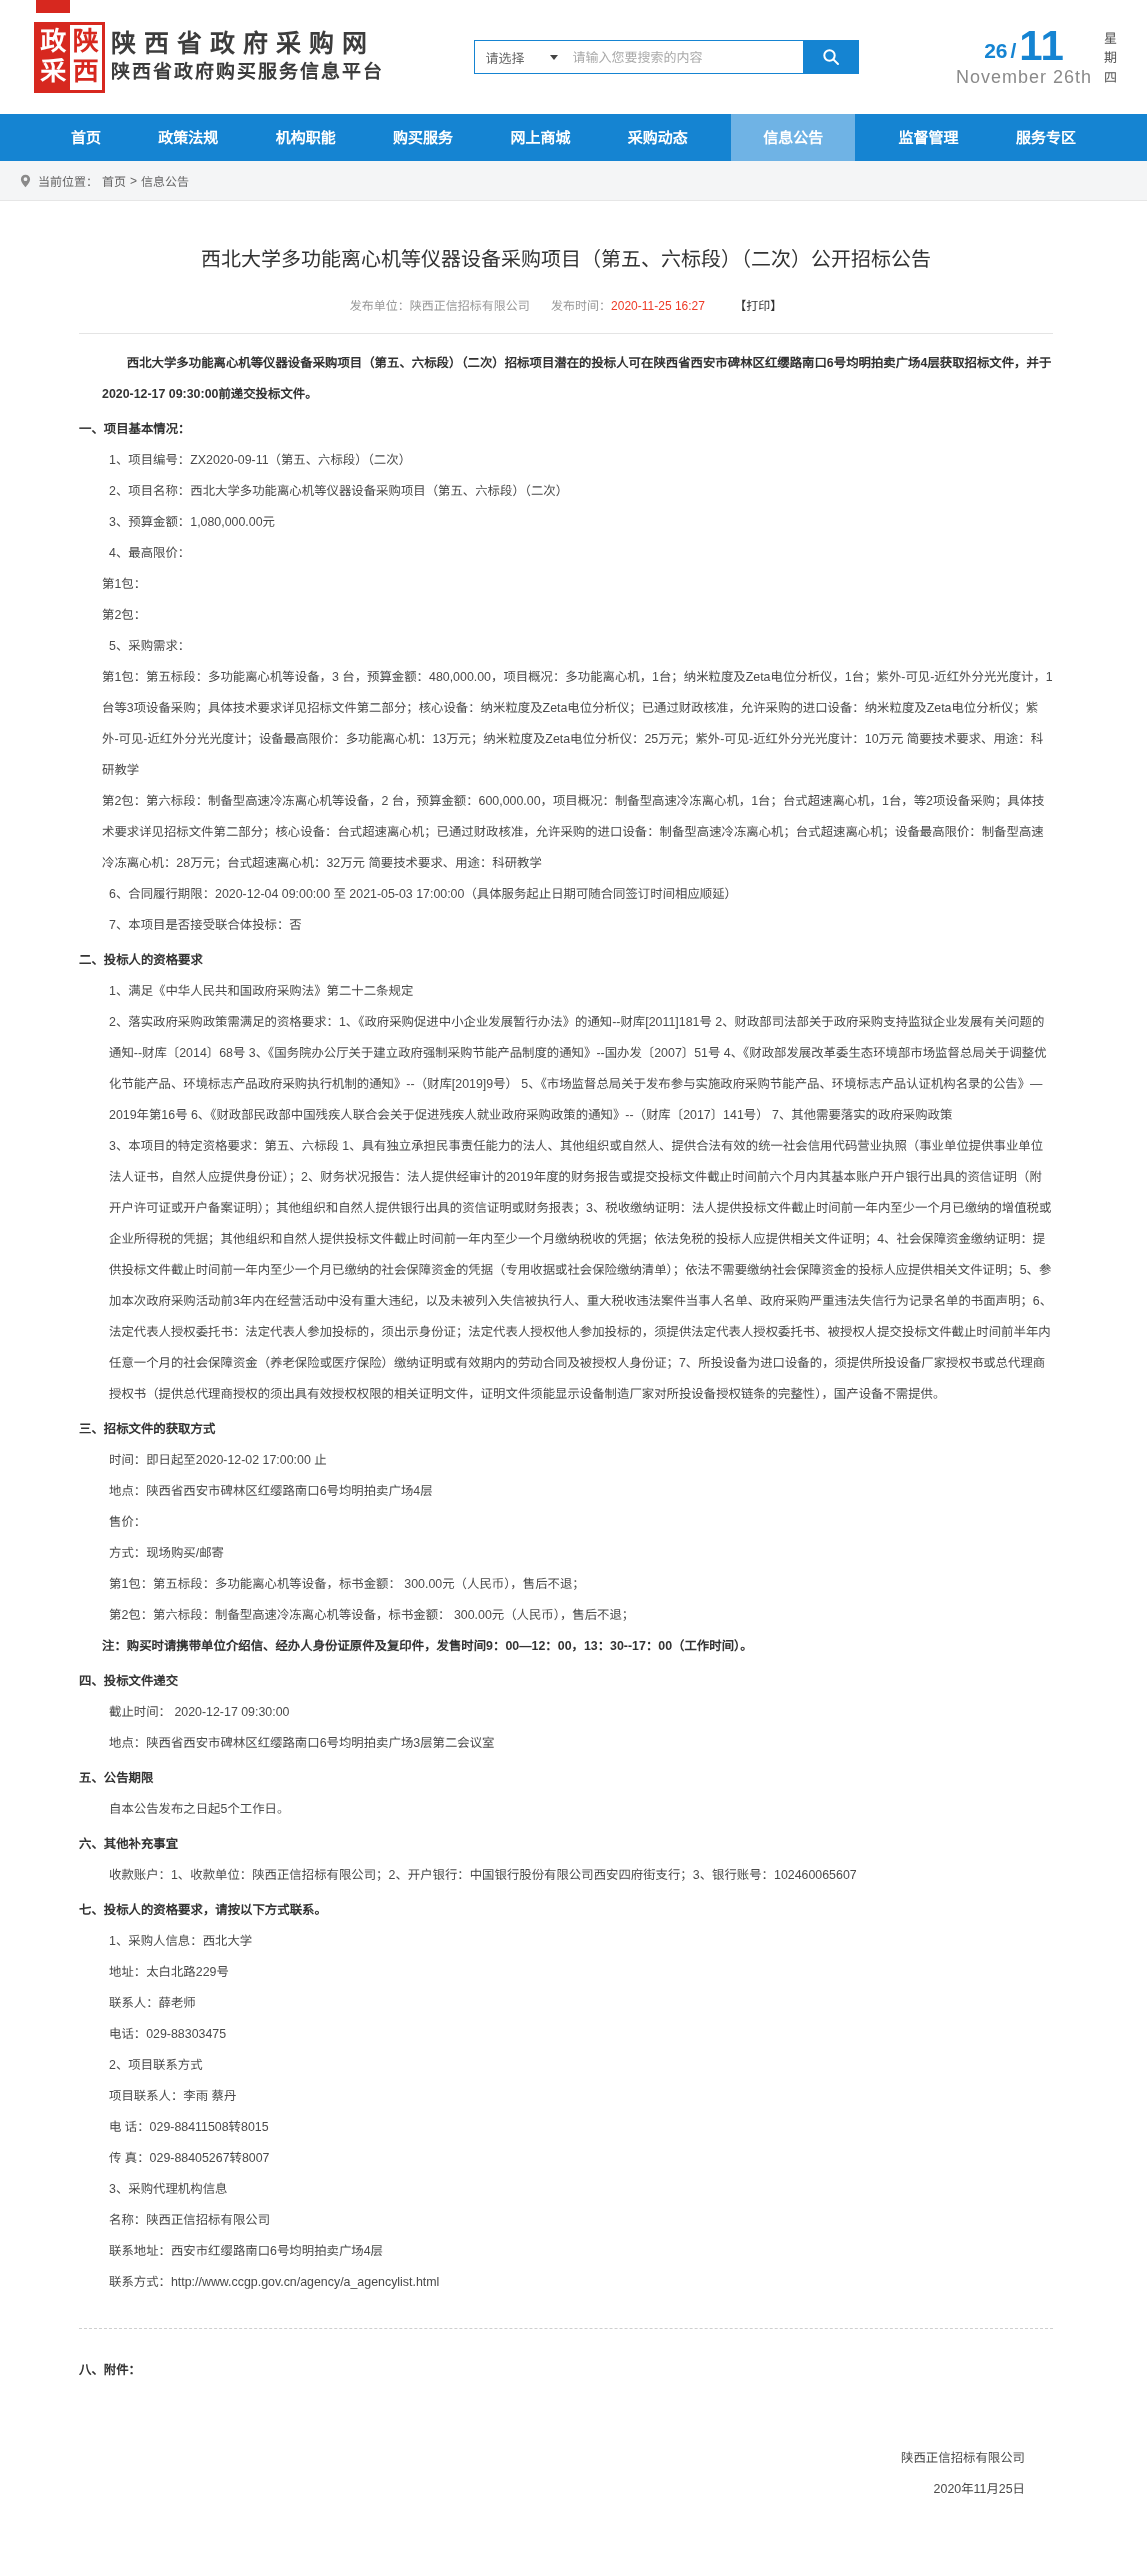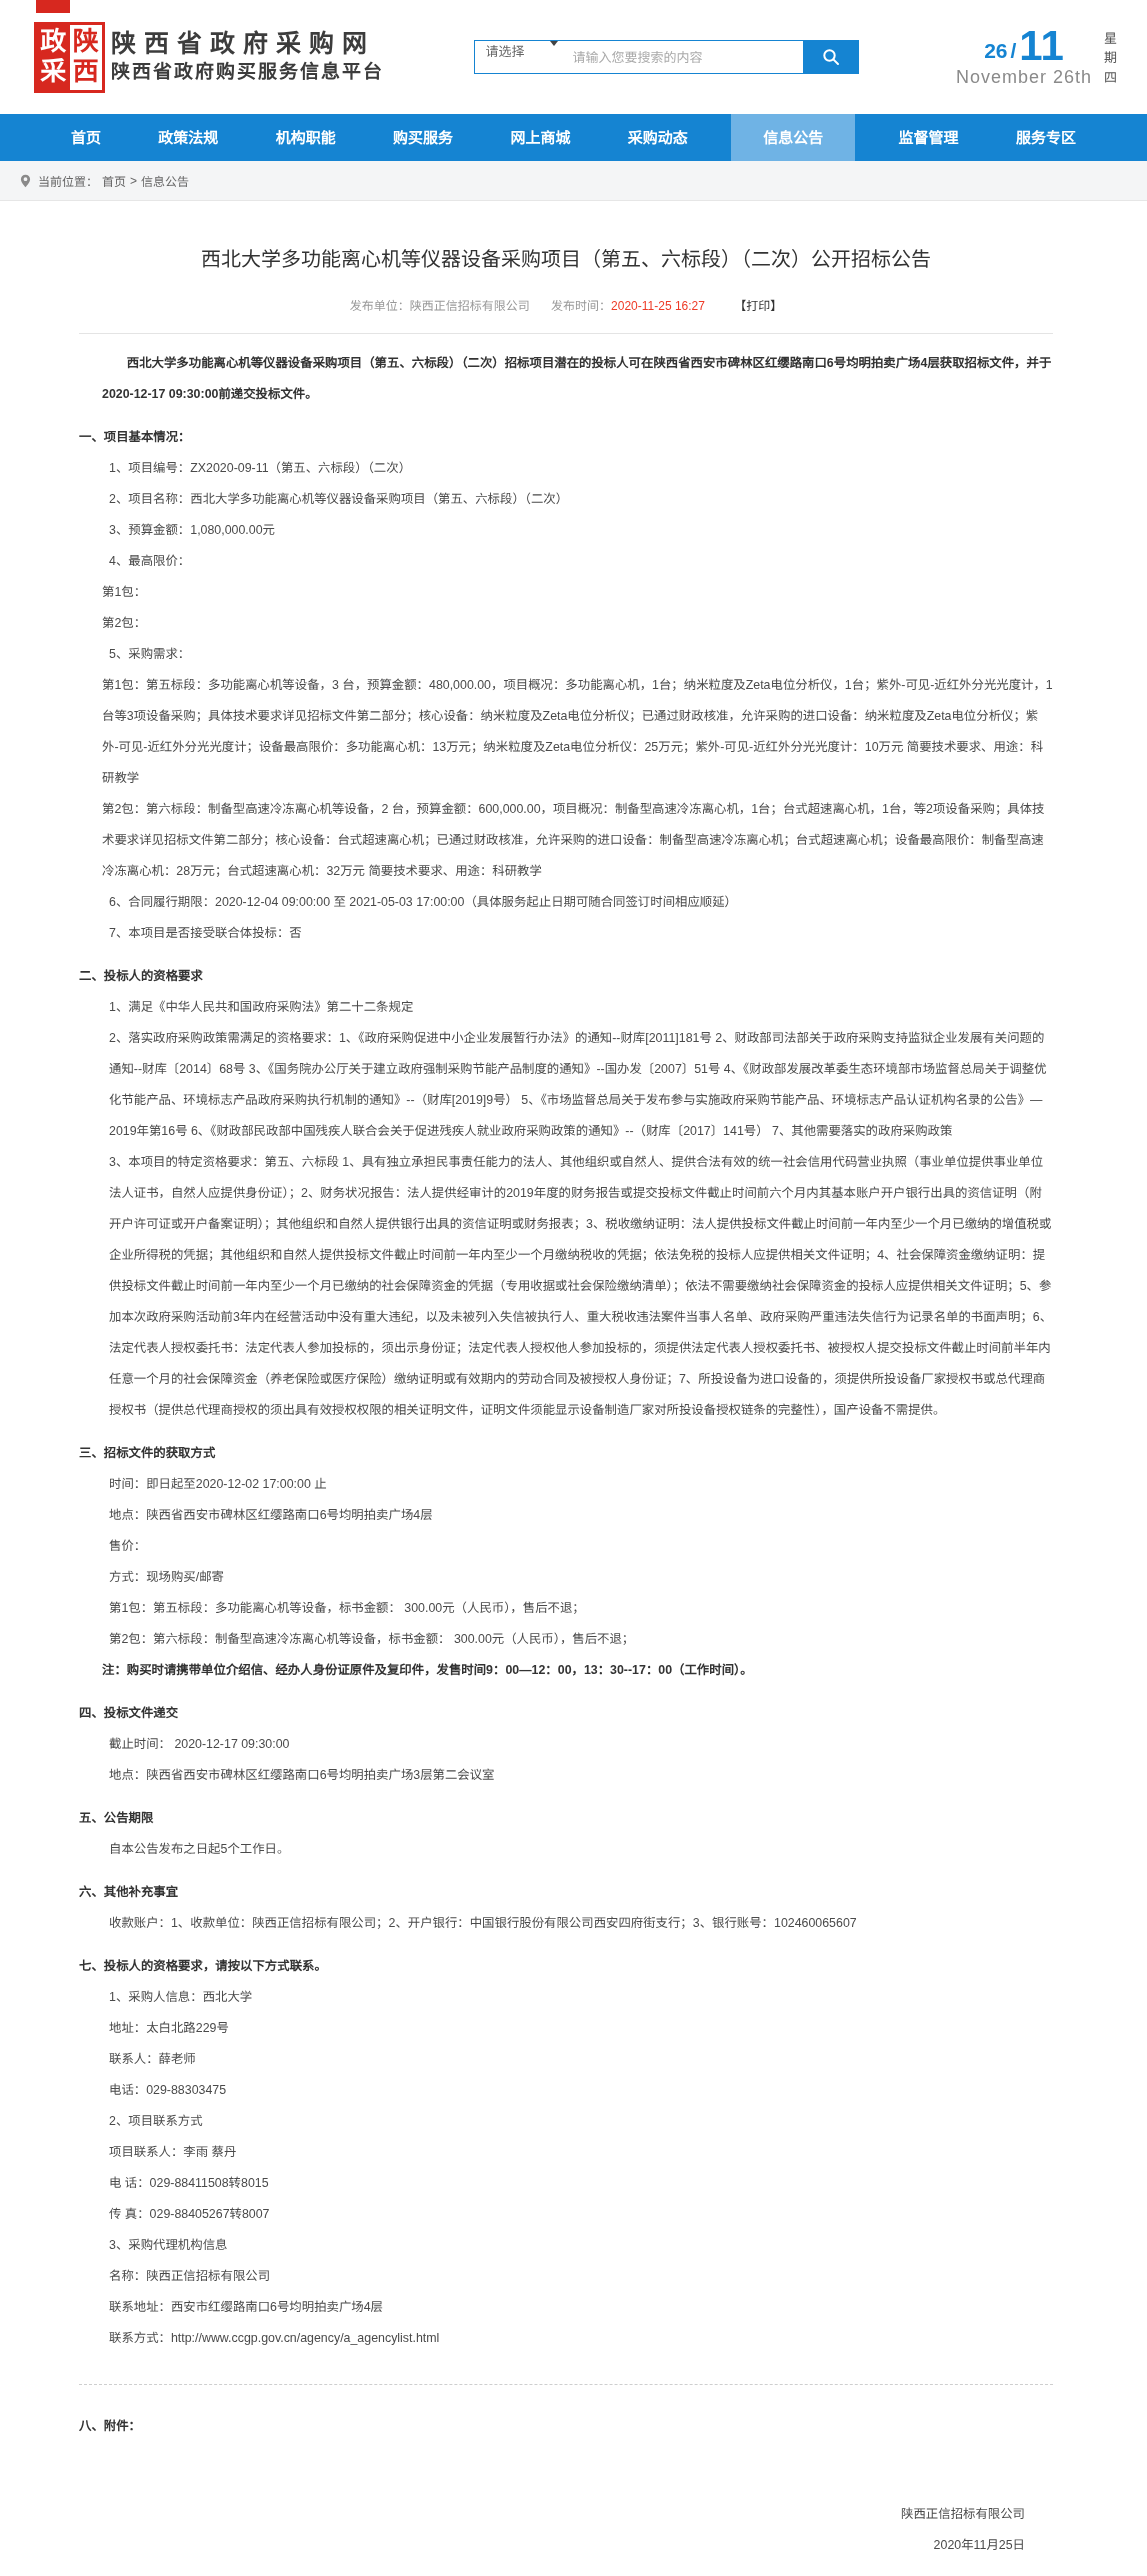--- a/index.html
+++ b/index.html
@@ -13,21 +13,21 @@
   .seal { width:71px; height:71px; border:3px solid #d7281f; display:flex; background:#fff; flex:none; }
   .seal-half { width:50%; display:flex; flex-direction:column; align-items:center; justify-content:center; font-weight:bold; font-size:26px; line-height:1.15; }
   .seal-left { background:#d7281f; color:#fff; }
   .seal-right { background:#fff; color:#d7281f; }
   .titles { margin-left:6px; }
   .site-title { font-size:25px; font-weight:bold; color:#3c3c3c; letter-spacing:8px; line-height:1.25; }
   .site-subtitle { font-size:19px; font-weight:bold; color:#3c3c3c; letter-spacing:2px; line-height:1.4; }
 
   .search { flex:1; display:flex; justify-content:center; }
   .search-box { display:flex; width:385px; height:34px; border:1px solid #1584d2; background:#fff; align-items:stretch; }
-  .search-select { width:91px; display:flex; justify-content:space-between; padding:0 8px 0 10px; font-size:13px; color:#666; cursor:pointer; flex:none; }
+  .search-select { width:91px; display:flex; align-items:center; justify-content:space-between; padding:0 8px 0 10px; font-size:13px; color:#666; cursor:pointer; flex:none; }
   .caret { width:0; height:0; border-left:4px solid transparent; border-right:4px solid transparent; border-top:5px solid #444; margin-left:4px; }
   .search-input { flex:1; border:none; outline:none; font-size:13px; color:#333; padding:0 6px; font-family:inherit; }
   .search-input::placeholder { color:#aaa; }
   .search-btn { width:55px; background:#1584d2; border:none; display:flex; align-items:center; justify-content:center; cursor:pointer; flex:none; }
 
   .date { display:flex; align-items:center; gap:12px; margin-left:6px; }
   .date-main { text-align:center; }
   .date-nums { display:flex; align-items:flex-end; justify-content:center; color:#1584d2; font-weight:bold; }
   .date-day { font-size:21px; line-height:1.4; }
   .date-slash { font-size:21px; margin:0 3px; line-height:1.4; }
@@ -48,21 +48,21 @@
   .article { padding:0 94px 10px 79px; }
   .art-title { text-align:center; font-size:20px; font-weight:normal; color:#333; margin:43px 0 22px; line-height:1.5; }
   .meta { text-align:center; font-size:12px; color:#999; padding-bottom:20px; border-bottom:1px solid #e4e4e4; }
   .meta .v { color:#999; }
   .meta .time { color:#ee3a26; }
   .meta .print { color:#333; margin-left:26px; cursor:pointer; }
   .meta .gap { display:inline-block; width:18px; }
   .body { margin-top:14px; font-size:12.4px; line-height:31px; color:#4a4a4a; }
   .block { }
   .b-lead { font-weight:bold; color:#333; margin-left:23px; text-indent:2em; }
-  .b-heading { font-weight:bold; color:#333; margin-top:12px; }
+  .b-heading { font-weight:bold; color:#333; margin-top:4px; }
   .b-item { margin-left:30px; }
   .b-para { margin-left:23px; }
   .b-note { margin-left:23px; font-weight:bold; color:#333; }
   .b-divider { border-top:1px dashed #cfcfcf; margin:30px 0 26px; height:0; }
   .b-sign { text-align:right; margin-right:28px; }
   .b-heading + .b-sign { margin-top:57px; }
 </style>
 </head>
 <body>
 

